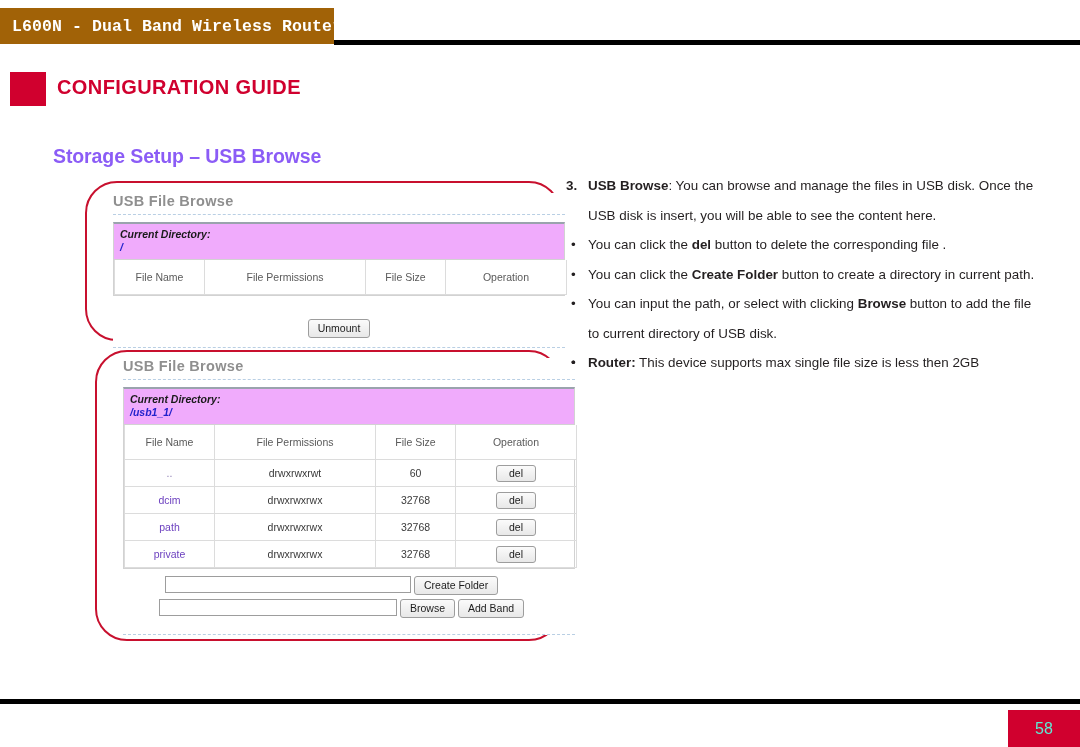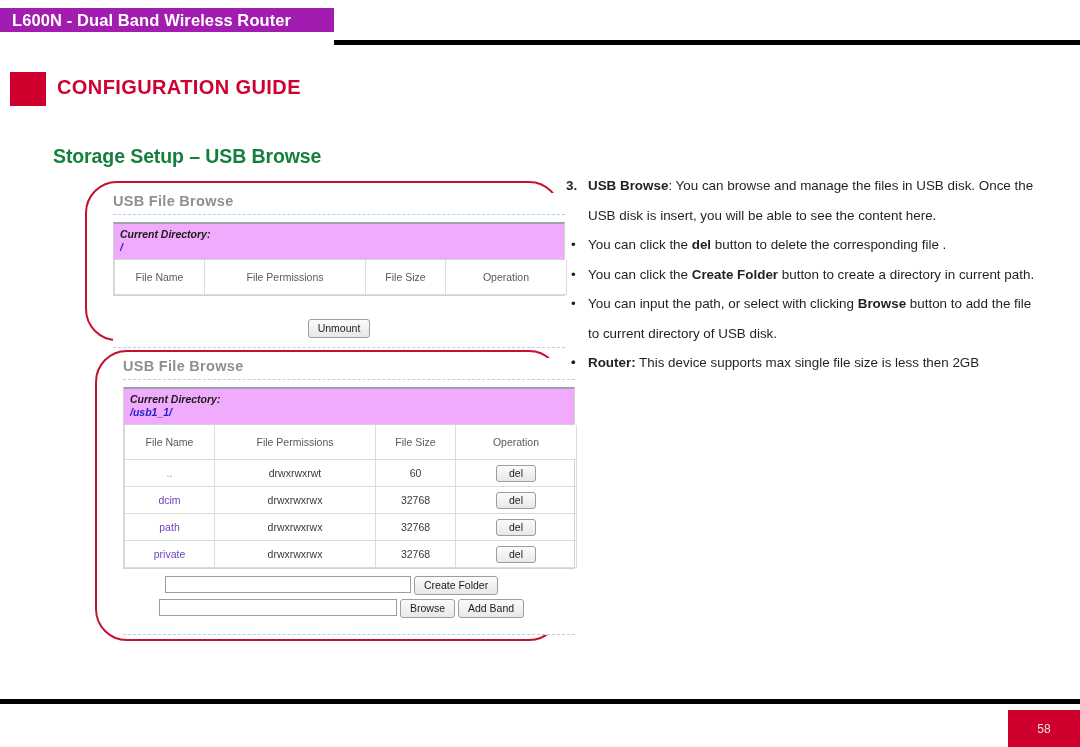--- a/index.html
+++ b/index.html
@@ -7,23 +7,23 @@
     width:1080px;height:747px;
     background:#ffffff;
     font-family:"Liberation Sans", sans-serif;
     position:relative;
     overflow:hidden;
     -webkit-font-smoothing:antialiased;
   }
 
   
   #top-banner{
-    position:absolute;left:0;top:8px;width:334px;height:24px;
-    background:#a21caf;
-    display:flex;align-items:center;
+    position:absolute;left:0;top:8px;width:334px;height:36px;
+    background:#a16207;
+    display:flex;align-items:center;font-family:Liberation Mono, monospace;
   }
   #top-banner .title{
     color:#ffffff;font-size:16.5px;font-weight:bold;
     padding-left:12px;letter-spacing:0.1px;white-space:nowrap;
   }
   #top-rule{
     position:absolute;left:334px;top:40px;width:746px;height:5px;
     background:#000000;
   }
 
@@ -37,21 +37,21 @@
   }
   #section-title{
     position:absolute;left:57px;top:8px;
     color:#D0002E;font-size:20px;font-weight:bold;letter-spacing:0.4px;
     white-space:nowrap;
   }
 
   
   #page-subtitle{
     position:absolute;left:53px;top:145px;
-    font-size:19.5px;font-weight:bold;color:#15803d;letter-spacing:-0.1px;
+    font-size:19.5px;font-weight:bold;color:#8b5cf6;letter-spacing:-0.1px;
     white-space:nowrap;
   }
 
   
   .callout{
     position:absolute;
     border:2.5px solid #C8102E;
     border-radius:32px;
     box-sizing:border-box;
     background:transparent;
@@ -158,22 +158,22 @@
   }
   #notes .item .marker.dot{font-weight:normal;left:5px;}
   #notes b{font-weight:bold;}
 
   
   #footer-rule{
     position:absolute;left:0;top:699px;width:1080px;height:5px;background:#000000;
   }
   #page-number{
     position:absolute;left:1008px;top:710px;width:72px;height:37px;
-    background:#D0002E;color:#e5e5e5;
-    font-size:12px;
+    background:#D0002E;color:#5eead4;
+    font-size:16px;
     display:flex;align-items:center;justify-content:center;
   }
 </style>
 </head>
 <body>
 
 <div id="top-banner">
   <span class="title">L600N - Dual Band Wireless Router</span>
 </div>
 <div id="top-rule"></div>

